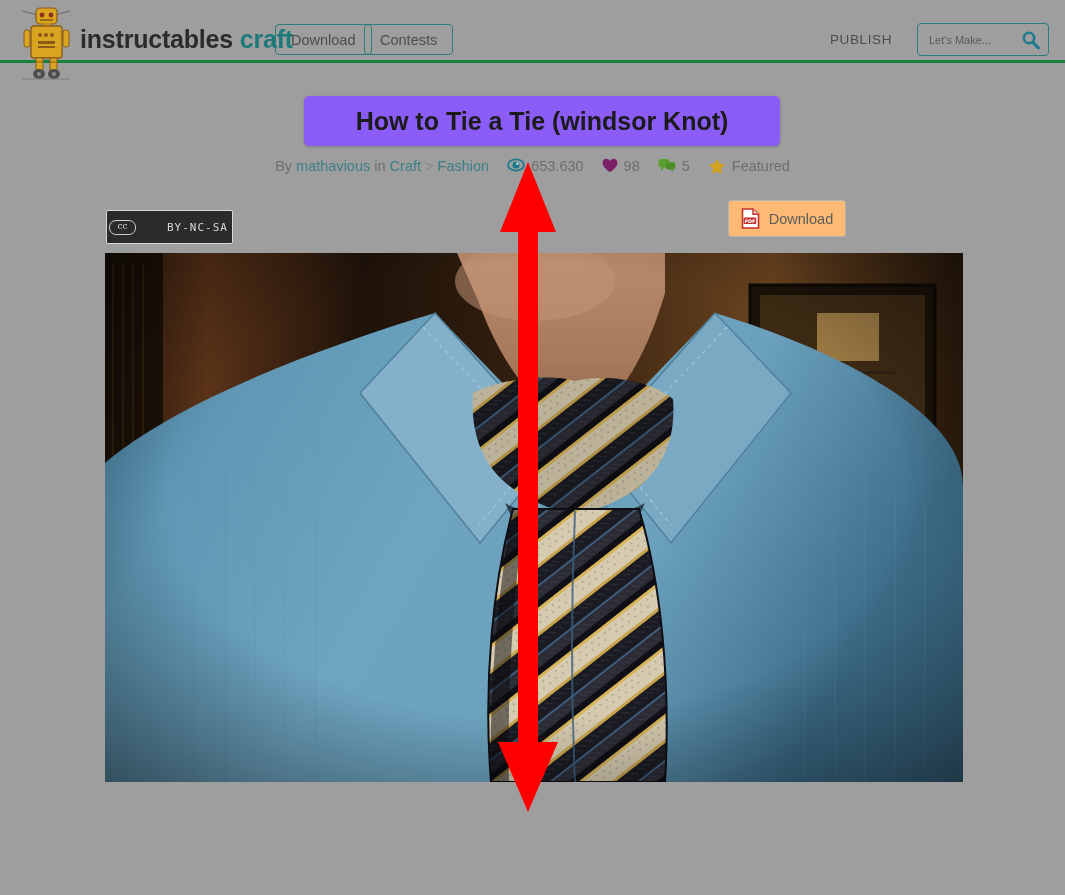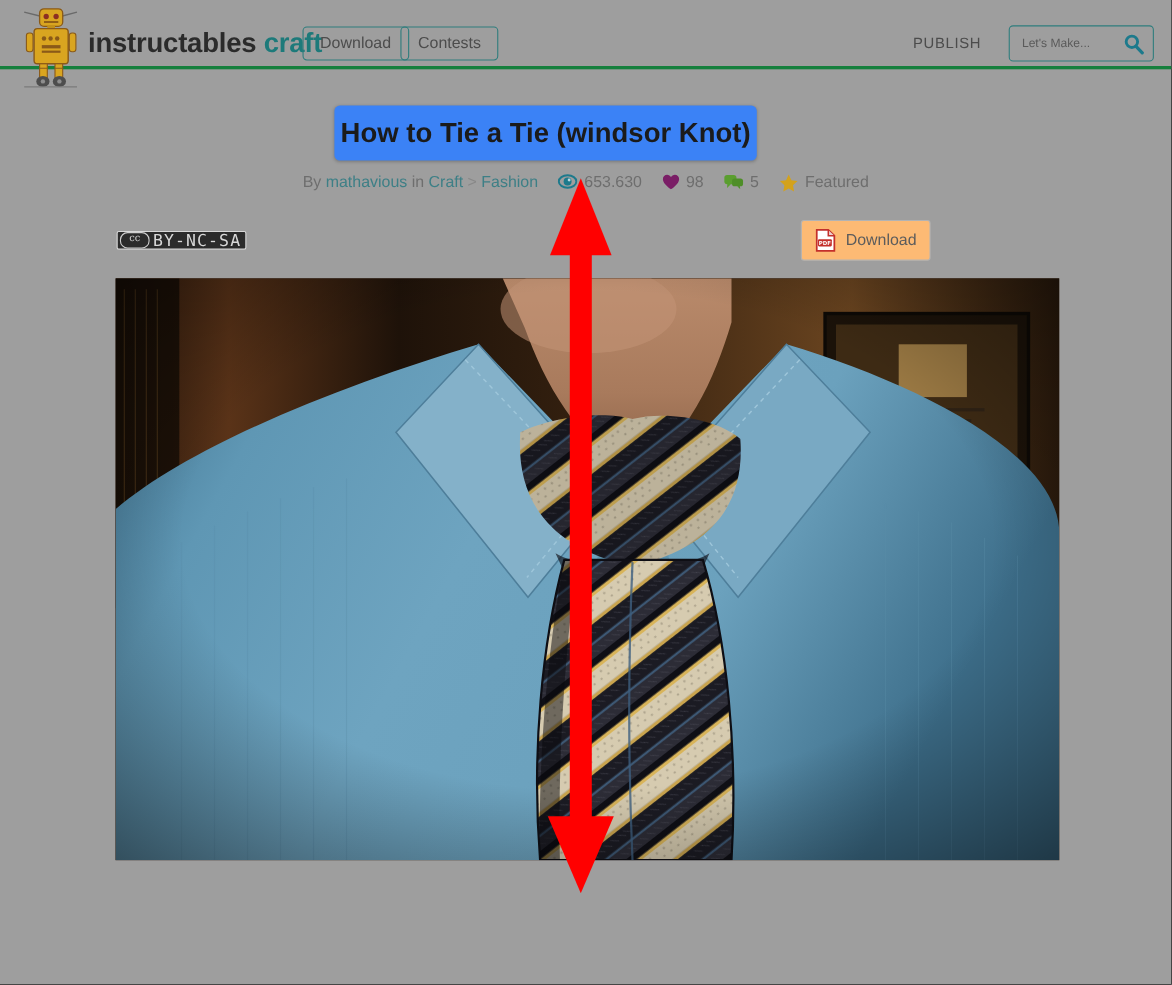--- a/index.html
+++ b/index.html
@@ -97,22 +97,22 @@
   #search-icon {
     position: absolute;
     right: 7px; top: 6px;
     width: 20px; height: 20px;
   }
 
   
   #title-card {
     position: absolute;
     left: 304px; top: 96px;
-    width: 384px; height: 50px;
-    background: #3b82f6;
+    width: 476px; height: 50px;
+    background: #8b5cf6;
     border-radius: 5px;
     box-shadow: 0 1px 3px rgba(0,0,0,0.22);
     display: flex;
     align-items: center;
     justify-content: center;
   }
   #title-text {
     font-size: 25px;
     font-weight: bold;
     color: #1b1b1b;
@@ -139,43 +139,44 @@
     display: inline-flex;
     margin-left: 18px;
   }
   .meta-group .val { margin-left: 6px; color: #6e6e6e; }
   .icn { display: inline-block; vertical-align: middle; }
 
   
   #cc-badge {
     position: absolute;
     left: 106px; top: 210px;
-    height: 17px;
+    height: 34px;
     background: #2b2b2b;
     border: 1px solid #d8d8d8;
     border-radius: 2px;
     display: flex;
     align-items: center;
     padding: 0 2px;
     box-sizing: border-box;
+    gap: 28px;
   }
   #cc-circle {
     width: 25px; height: 13px;
     border: 1.5px solid #cfcfcf;
     border-radius: 7px;
     color: #cfcfcf;
     font-size: 9px;
     line-height: 11px;
     text-align: center;
     font-family: "DejaVu Serif", serif;
   }
   #cc-text {
     color: #d8d8d8;
     font-family: "DejaVu Sans Mono", monospace;
-    font-size: 15px;
+    font-size: 11px;
     letter-spacing: 1px;
     margin-left: 3px;
     padding-right: 2px;
   }
 
   
   .actbtn {
     position: absolute;
     top: 200px;
     height: 37px;

